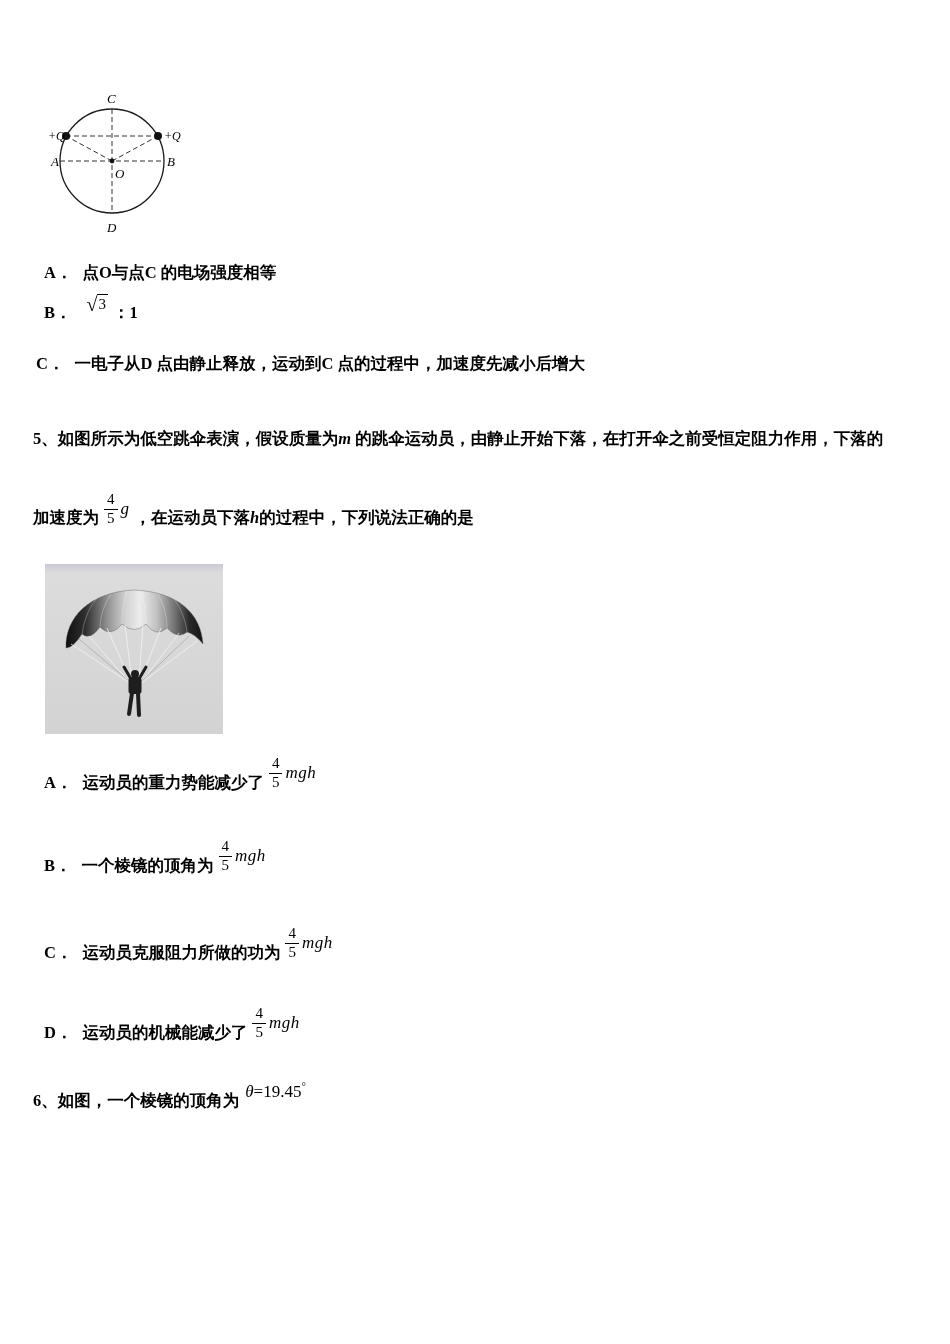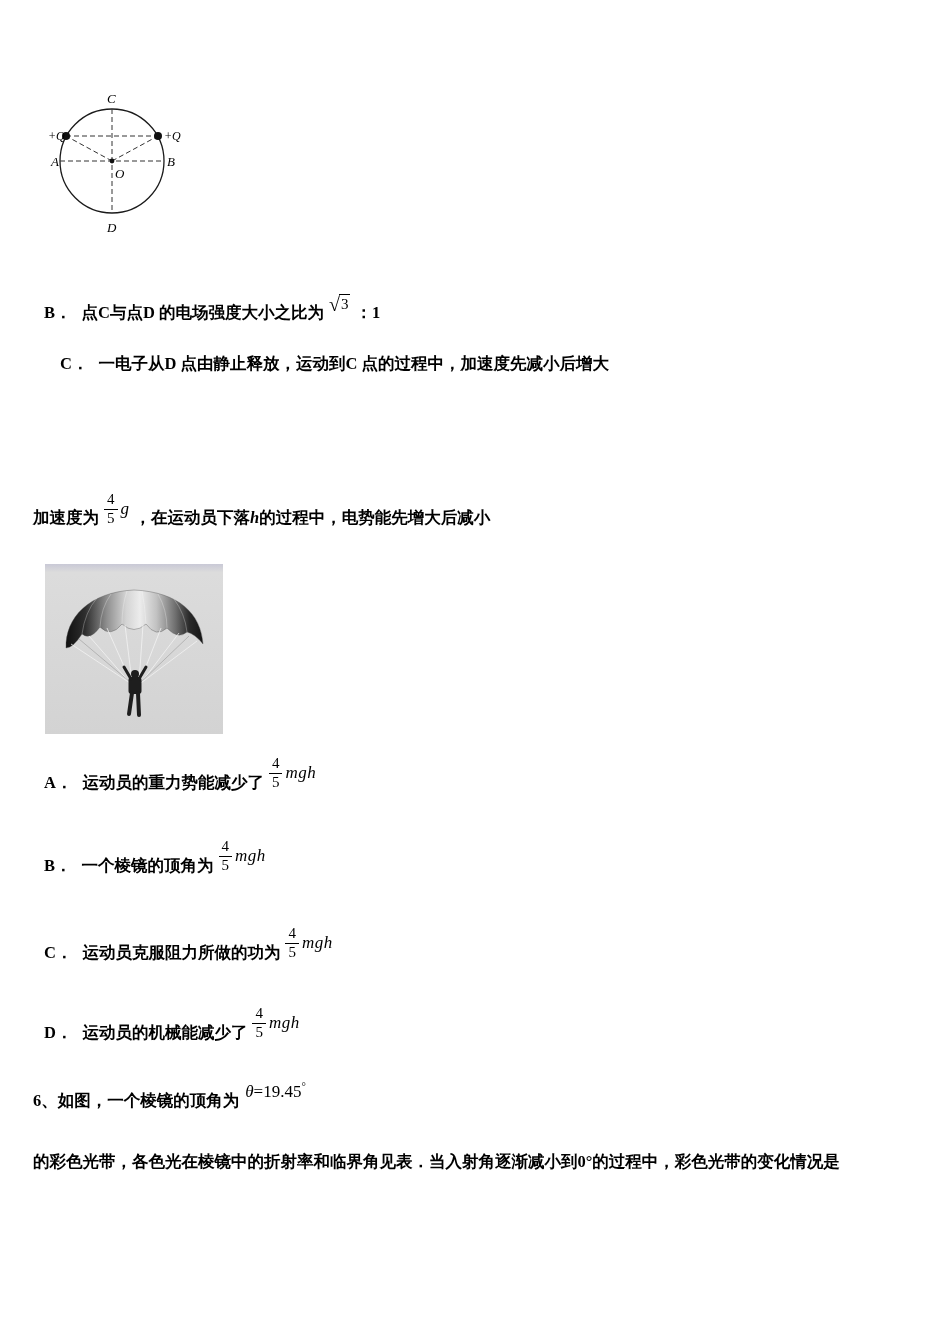--- a/index.html
+++ b/index.html
@@ -45,49 +45,54 @@
 
     <text x="59" y="15" font-size="13" font-style="italic">C</text>
     <text x="59" y="144" font-size="13" font-style="italic">D</text>
     <text x="3" y="78" font-size="13" font-style="italic">A</text>
     <text x="119" y="78" font-size="13" font-style="italic">B</text>
     <text x="67" y="90" font-size="13" font-style="italic">O</text>
     <text x="0" y="52" font-size="12" font-style="italic">+Q</text>
     <text x="116" y="52" font-size="12" font-style="italic">+Q</text>
   </svg>
 
+  <div class="line" style="left:44px;top:261px;">
+    <span class="optlabel">A．</span><span>点O与点C 的电场强度相等</span>
+  </div>
 
   <div class="row" style="left:44px;top:293px;height:40px;">
     <span class="optlabel">B．</span>
-    <span>点C与点D 的电场强度大小之比为</span>
     <span class="sqrtwrap">
         <span class="radical">√</span>
         <span class="radicand">3</span>
       </span>
     <span>：1</span>
   </div>
 
-  <div class="line" style="left:60px;top:352px;">
+  <div class="line" style="left:36px;top:352px;">
     <span class="optlabel">C．</span><span>一电子从D 点由静止释放，运动到C 点的过程中，加速度先减小后增大</span>
   </div>
 
 
+  <div class="line" style="left:33px;top:427px;">
+    <span class="seg">5、如图所示为低空跳伞表演，假设质量为</span><span class="ivar">m</span><span class="seg"> 的跳伞运动员，由静止开始下落，在打开伞之前受恒定阻力作用，下落的</span>
+  </div>
 
   <div class="row" style="left:33px;top:494px;height:48px;">
     <span>加速度为</span>
     <span class="formula" style="top:-9px;">
       <span class="frac">
           <span class="fnum">4</span>
           <span class="fden">5</span>
         </span>
         <span class="fvar">g</span>
     </span>
     <span>，在运动员下落</span>
     <span class="ivar">h</span>
-    <span> 的过程中，电势能先增大后减小</span>
+    <span> 的过程中，下列说法正确的是</span>
   </div>
 
   <svg style="position:absolute;left:45px;top:564px;" width="178" height="170" viewBox="0 0 178 170">
     <defs>
       <linearGradient id="bgGrad" x1="0" y1="0" x2="0" y2="1">
         <stop offset="0" stop-color="#c9c9d6"></stop>
         <stop offset="0.05" stop-color="#dcdcdc"></stop>
         <stop offset="1" stop-color="#d3d3d3"></stop>
       </linearGradient>
       <linearGradient id="canopyGrad" x1="0" y1="0" x2="1" y2="0">
@@ -191,17 +196,14 @@
 
   <div class="row" style="left:33px;top:1080px;height:42px;">
     <span>6、如图，一个棱镜的顶角为</span>
     <span class="theta">
         <span class="ivar">θ</span>
         <span> =19.45</span>
         <span class="sup">°</span>
       </span>
   </div>
 
-  <div class="line" style="left:33px;top:1150px;">
-    <span>的彩色光带，各色光在棱镜中的折射率和临界角见表．当入射角逐渐减小到0°的过程中，彩色光带的变化情况是</span>
-  </div>
 
 </div>
 
 </body></html>

